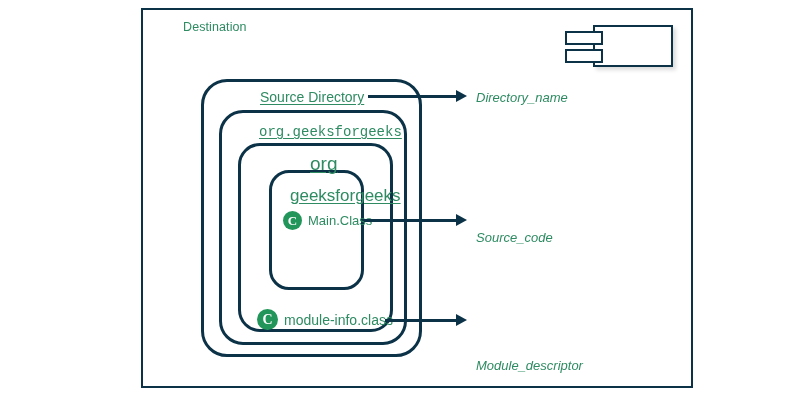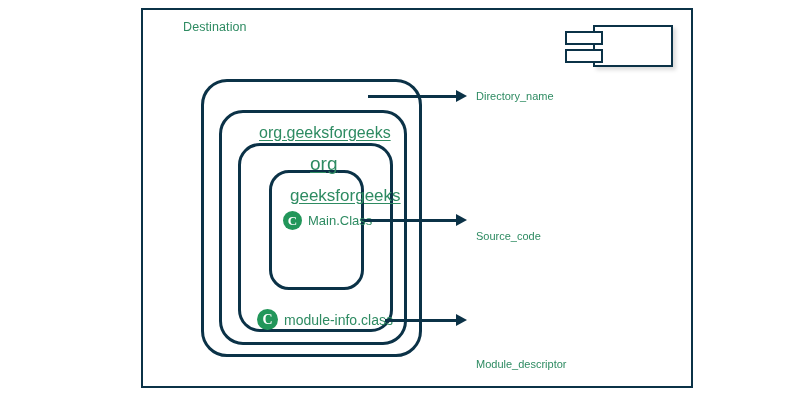--- a/index.html
+++ b/index.html
@@ -59,21 +59,21 @@
 
   
   .node-label {
     position: absolute;
     color: #2e8b62;
     text-decoration: underline;
     text-underline-offset: 2px;
     white-space: nowrap;
   }
   .label-source-directory { left: 260px; top: 89px;  font-size: 14px; }
-  .label-org-gfg          { left: 259px; top: 124px; font-size: 16px; }
+  .label-org-gfg          { left: 259px; top: 124px; font-size: 14px; font-family: Liberation Mono, monospace; }
   .label-org              { left: 310px; top: 153px; font-size: 19px; }
   .label-gfg              { left: 290px; top: 186px; font-size: 17px; }
 
   
   .class-entry {
     position: absolute;
     display: flex;
     align-items: center;
     gap: 6px;
     white-space: nowrap;
@@ -120,22 +120,23 @@
     border-left: 11px solid #0b3247;
   }
   .head-directory { left: 456px; top: 90px; }
   .head-source    { left: 456px; top: 214px; }
   .head-module    { left: 456px; top: 314px; }
 
   
   .annotation {
     position: absolute;
     color: #2e8b62;
-    font-size: 11px;
-    white-space: nowrap;
+    font-size: 13px;
+    white-space: nowrap;
+    font-style: italic;
   }
   .anno-directory { left: 476px; top: 90px; }
   .anno-source    { left: 476px; top: 230px; }
   .anno-module    { left: 476px; top: 314px; margin-top: 44px; }
 
   
   .component-icon {
     position: absolute;
     left: 565px;
     top: 25px;
@@ -170,20 +171,21 @@
 
   <div class="page-frame"></div>
 
   <div class="destination-label">Destination</div>
 
   <div class="nest nest-1"></div>
   <div class="nest nest-2"></div>
   <div class="nest nest-3"></div>
   <div class="nest nest-4"></div>
 
+  <div class="node-label label-source-directory">Source Directory</div>
 
   <div class="node-label label-org-gfg">org.geeksforgeeks</div>
 
   <div class="node-label label-org">org</div>
 
   <div class="node-label label-gfg">geeksforgeeks</div>
 
   <div class="class-entry entry-main-class">
     <div class="c-badge">C</div>
     <div class="class-name">Main.Class</div>

